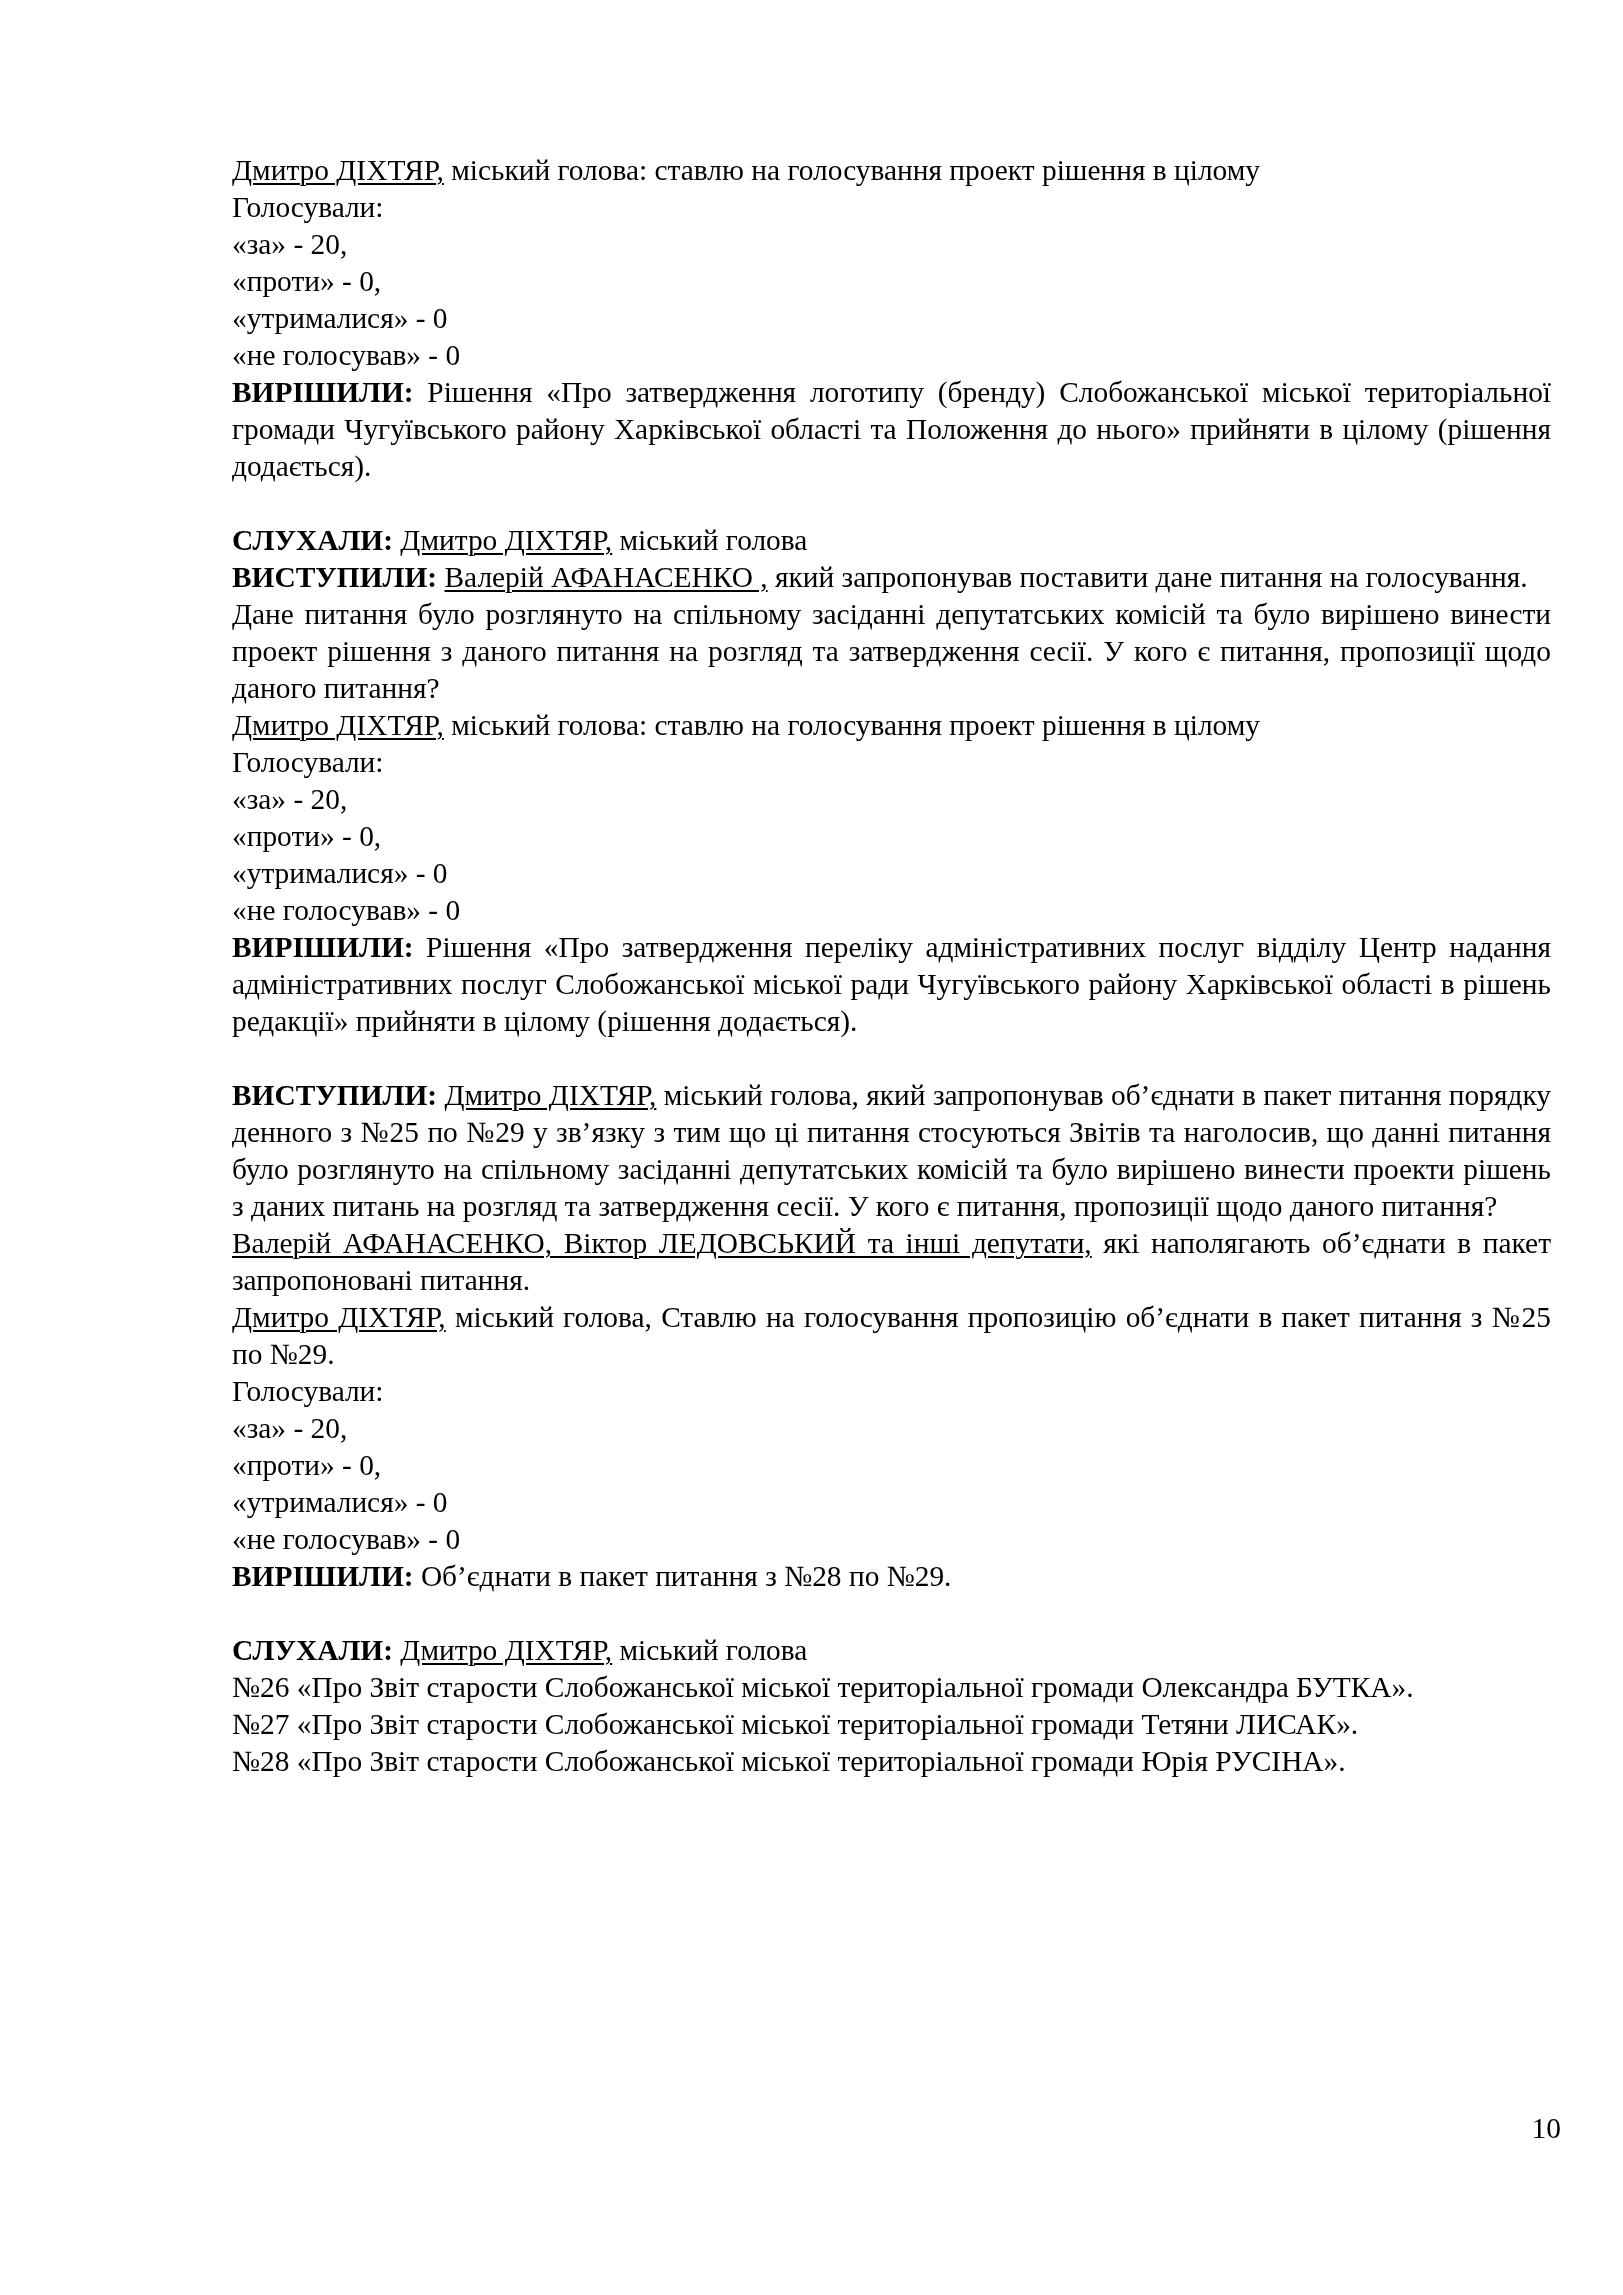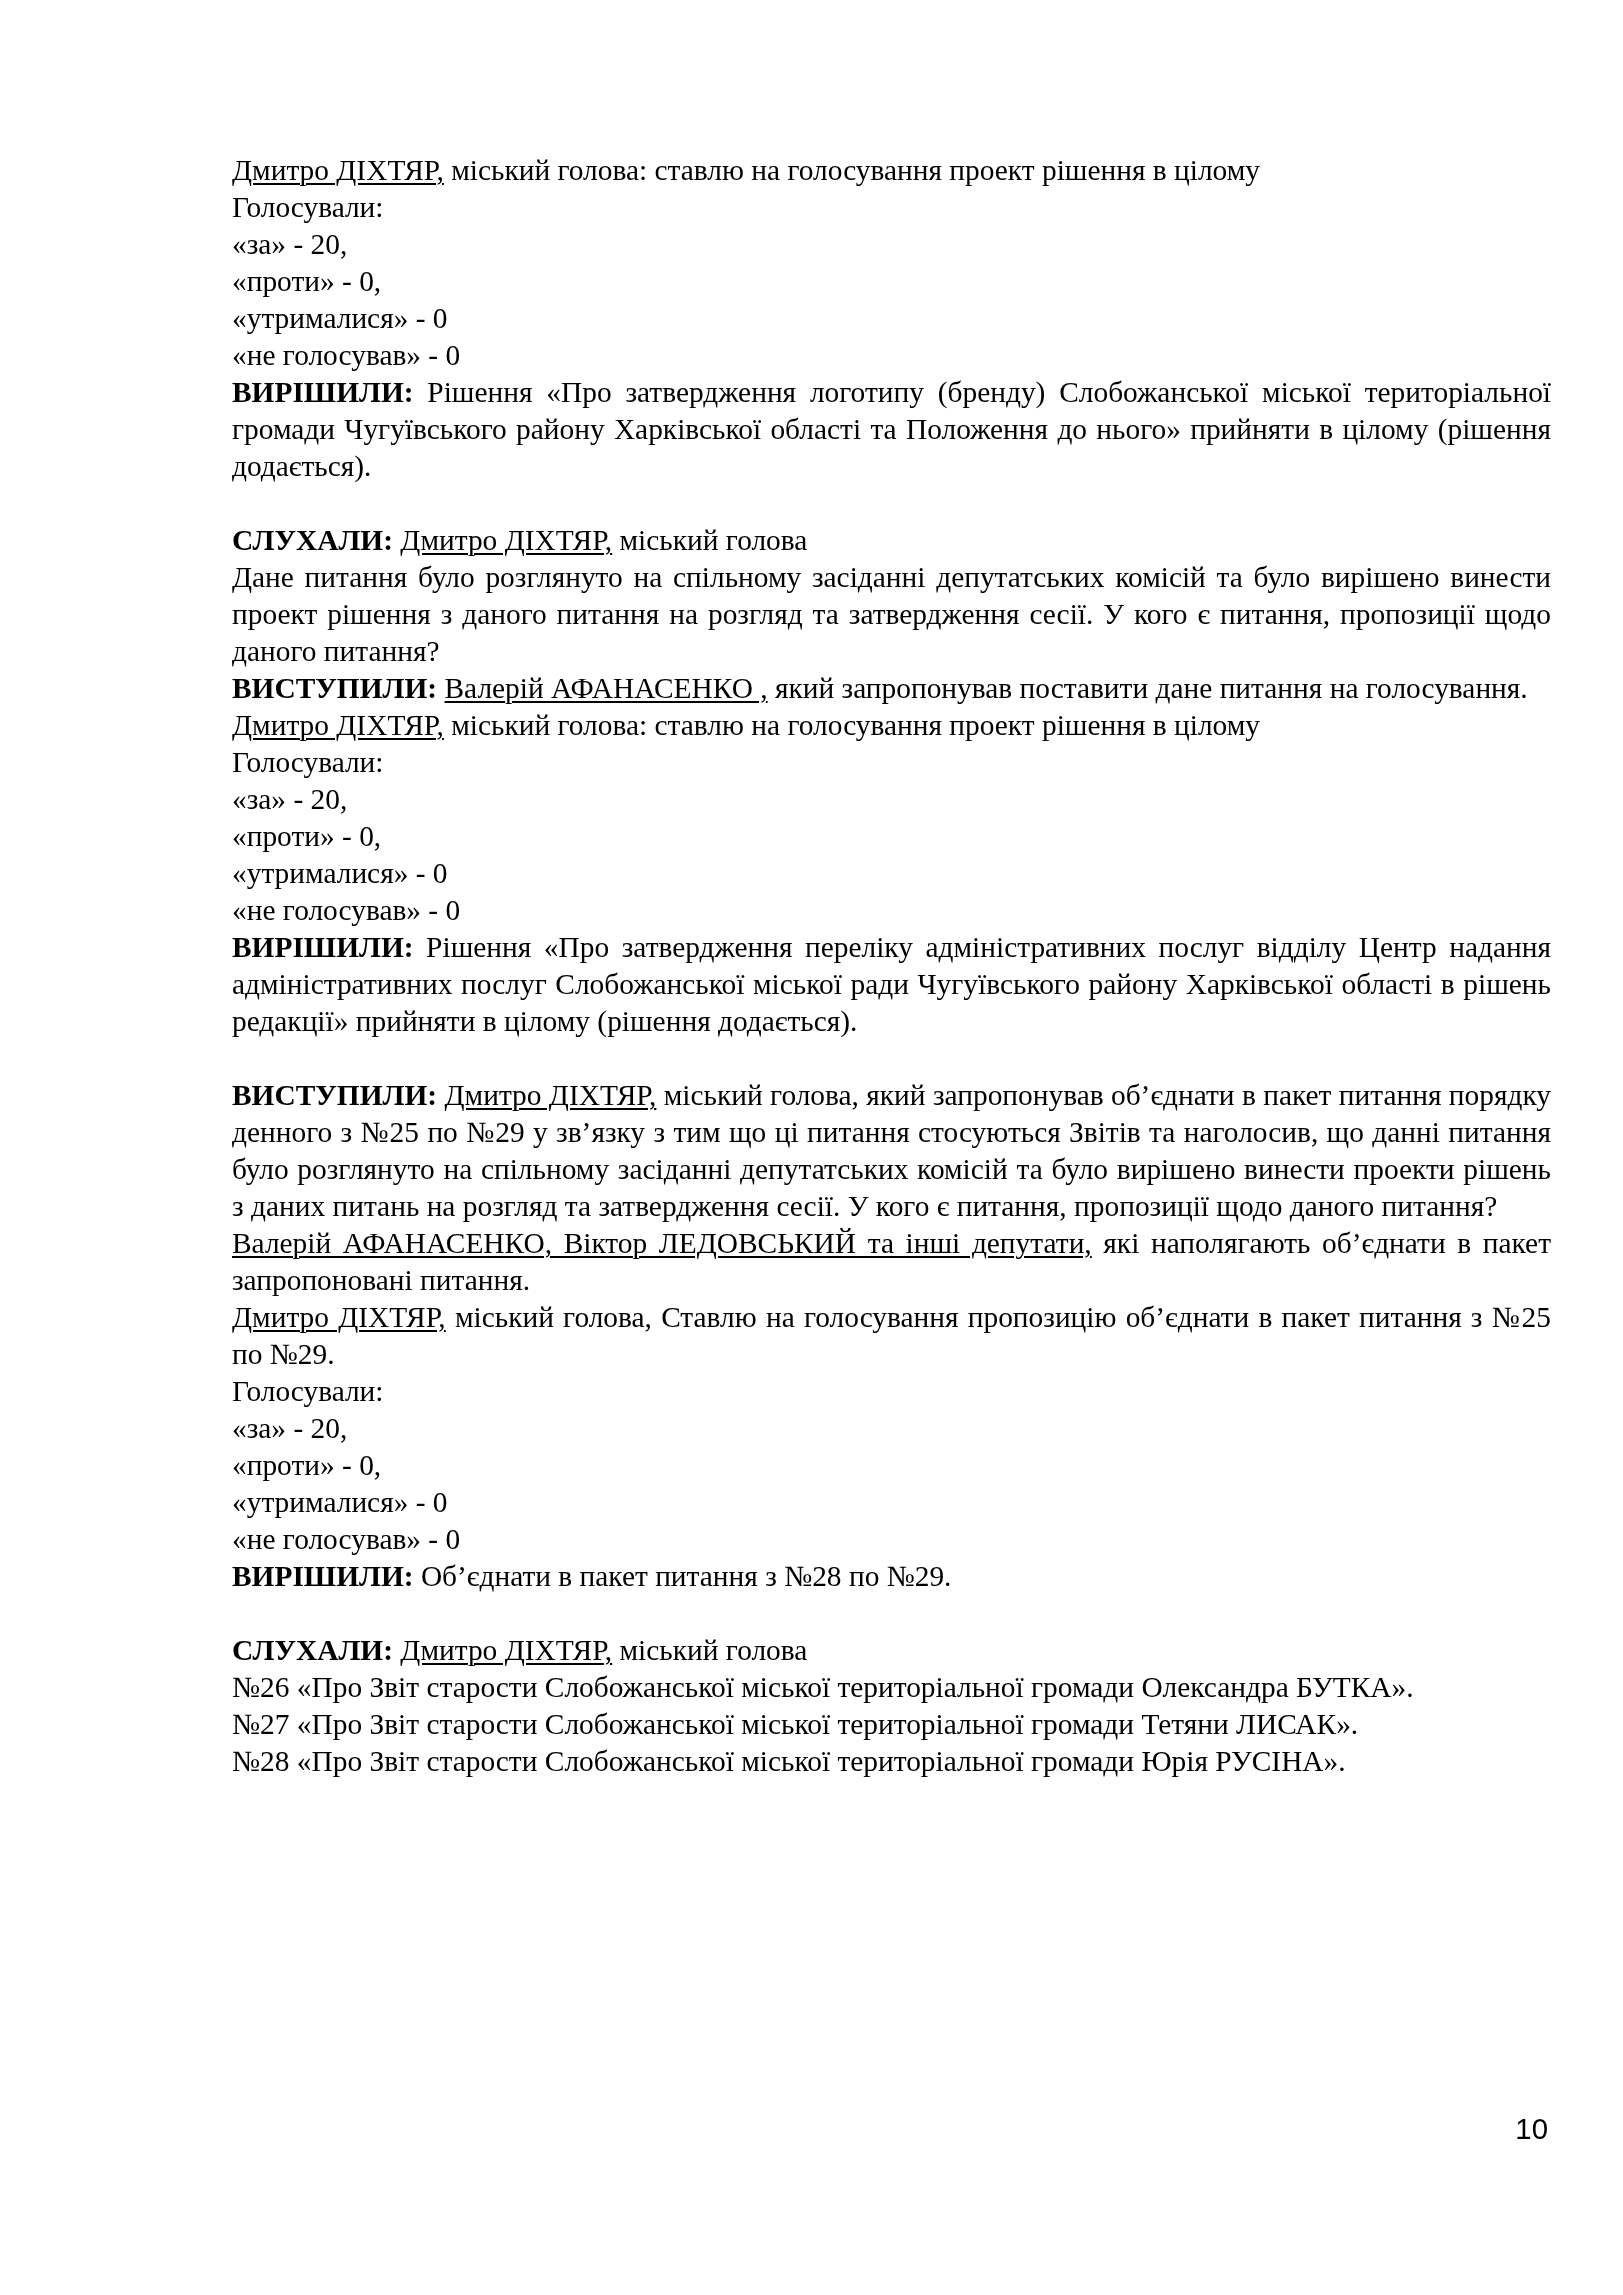--- a/index.html
+++ b/index.html
@@ -6,42 +6,42 @@
   body { width: 1623px; height: 2295px; position: relative; overflow: hidden; }
   .page {
     position: absolute; left: 232px; top: 152px; width: 1319px;
     font-family: "Liberation Serif", serif; font-size: 29.4px; line-height: 37px; color: #000;
   }
   .p { margin: 0; text-align: justify; }
   .gap { height: 37px; }
   .b { font-weight: bold; }
   .u { text-decoration: underline; text-decoration-thickness: 2px; text-underline-offset: 3.3px; }
   .page-number {
-    position: absolute; right: 75px; top: 2112px;
-    font-family: Liberation Sans, sans-serif; font-size: 29.4px; color: #000;
+    position: absolute; right: 62px; top: 2112px;
+    font-family: Liberation Serif, serif; font-size: 29.4px; color: #000;
   }
 </style>
 </head>
 <body>
 
 <div class="page">
 
   <p class="p"><span class="u">Дмитро ДІХТЯР,</span><span> міський голова: ставлю на голосування проект рішення в цілому</span></p>
   <p class="p">Голосували:</p>
   <p class="p">«за» - 20,</p>
   <p class="p">«проти» - 0,</p>
   <p class="p">«утрималися» - 0</p>
   <p class="p">«не голосував» - 0</p>
   <p class="p"><span class="b">ВИРІШИЛИ:</span><span> Рішення «Про затвердження логотипу (бренду) Слобожанської міської територіальної громади Чугуївського району Харківської області та Положення до нього» прийняти  в цілому (рішення додається).</span></p>
 
   <div class="gap"></div>
 
   <p class="p"><span class="b">СЛУХАЛИ:</span> <span class="u">Дмитро ДІХТЯР,</span><span> міський голова</span></p>
+  <p class="p"><span class="b">ВИСТУПИЛИ:</span> <span class="u">Валерій АФАНАСЕНКО ,</span><span> який запропонував поставити дане питання  на голосування.</span></p>
   <p class="p">Дане питання було розглянуто на спільному засіданні депутатських комісій та було вирішено винести проект рішення з даного питання на розгляд та затвердження сесії. У кого є питання, пропозиції щодо даного питання?</p>
-  <p class="p"><span class="b">ВИСТУПИЛИ:</span> <span class="u">Валерій АФАНАСЕНКО ,</span><span> який запропонував поставити дане питання  на голосування.</span></p>
   <p class="p"><span class="u">Дмитро ДІХТЯР,</span><span> міський голова: ставлю на голосування проект рішення в цілому</span></p>
   <p class="p">Голосували:</p>
   <p class="p">«за» - 20,</p>
   <p class="p">«проти» - 0,</p>
   <p class="p">«утрималися» - 0</p>
   <p class="p">«не голосував» - 0</p>
   <p class="p"><span class="b">ВИРІШИЛИ:</span><span> Рішення «Про затвердження переліку адміністративних послуг відділу Центр надання адміністративних послуг Слобожанської   міської ради Чугуївського району Харківської області в рішень редакції» прийняти  в цілому (рішення додається).</span></p>
 
   <div class="gap"></div>
 

